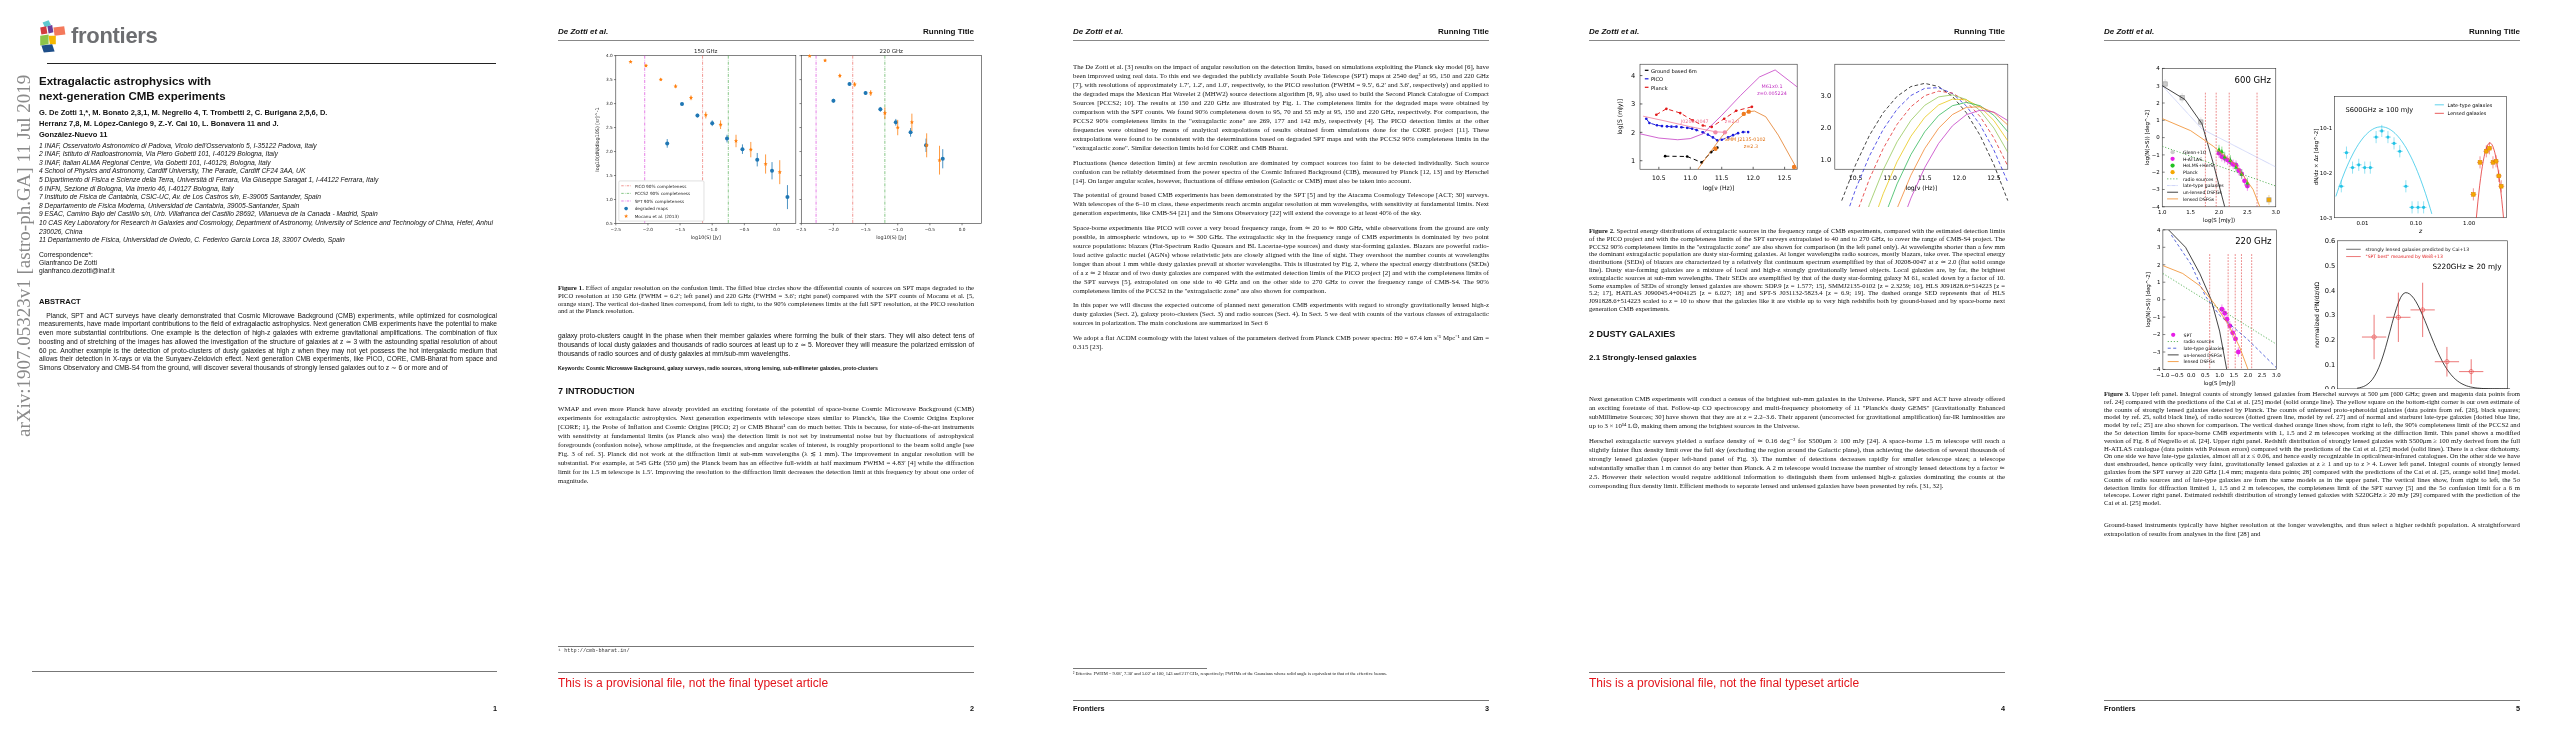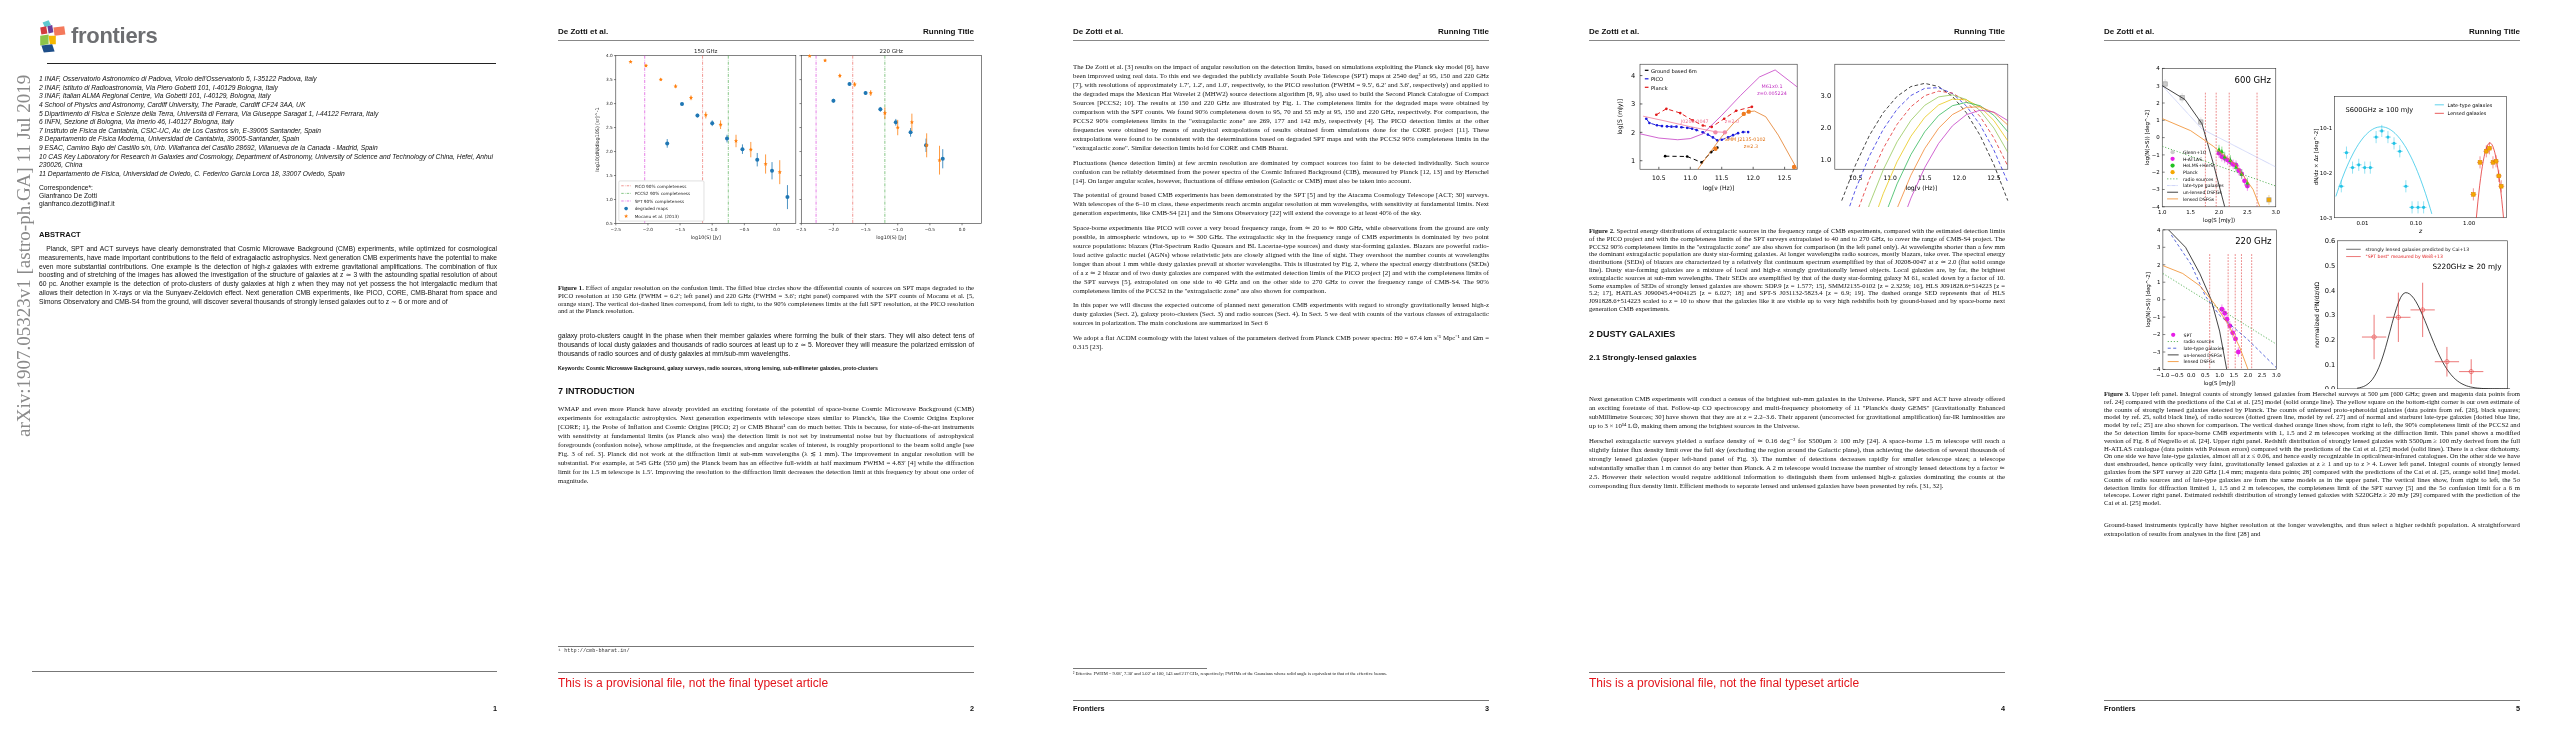--- a/index.html
+++ b/index.html
@@ -1,20 +1,20 @@
 <!DOCTYPE html>
 <html style="font-size:9.7px"><head>
 <meta charset="utf-8">
 <style>
   html,body{margin:0;padding:0;background:#fff;}
   body{width:2576px;height:729px;position:relative;overflow:hidden;font-family:"Liberation Serif",serif;color:#111;}
   .page{position:absolute;top:0;width:515px;height:729px;background:#fff;}
   .p1{left:0}.p2{left:515px}.p3{left:1030px}.p4{left:1546px}.p5{left:2061px}
   .hdr{position:absolute;top:27px;left:43px;right:56px;height:13.4px;border-bottom:1.2px solid #888;font-family:"Liberation Sans",sans-serif;font-weight:bold;font-size:8px;}
-  .hdr .l{position:absolute;left:0;top:0;}
+  .hdr .l{position:absolute;left:0;top:0;font-style:italic;}
   .hdr .r{position:absolute;right:0;top:0;}
   .body{position:absolute;left:43px;right:56px;font-size:6.8px;line-height:9px;text-align:justify;}
   .body p{margin:0 0 5.5px 0;}
   .sans{font-family:"Liberation Sans",sans-serif;}
   .cap{font-size:6.7px;line-height:7.8px;text-align:justify;}
   .cap b{font-weight:bold;}
   .h1{font-family:"Liberation Sans",sans-serif;font-weight:bold;font-size:9px;margin:8.5px 0 7.3px;}
   .h2{font-family:"Liberation Sans",sans-serif;font-weight:bold;font-size:8px;margin:6px 0 7.3px;}
   .footer-rule{position:absolute;left:43px;right:56px;border-top:0.9px solid #777;}
   .prov{position:absolute;left:43px;color:#e2141b;font-family:"Liberation Sans",sans-serif;font-size:12px;}
@@ -47,20 +47,29 @@
       <polygon points="24,14 42,12 44,26 26,28" fill="#f4795b"></polygon>
       <polygon points="2,28 16,26 16,42 2,44" fill="#8bc34a"></polygon>
       <polygon points="16,28 28,28 28,42 18,42" fill="#f5b800"></polygon>
       <polygon points="4,44 22,42 26,54 8,56" fill="#1d4e89"></polygon>
     </svg>
     <div style="position:absolute;left:32px;top:3.6px;font-family:'Liberation Sans',sans-serif;font-weight:bold;font-size:22px;color:#6d6e71;letter-spacing:-0.3px;">frontiers</div>
   </div>
   <div style="position:absolute;left:47px;right:19.4px;top:63px;border-top:0.9px solid #222;"></div>
 
   <div style="position:absolute;left:39px;right:18px;top:74px;">
+    <div class="title">
+      <div>Extragalactic astrophysics with</div>
+      <div>next-generation CMB experiments</div>
+    </div>
+    <div class="authors" style="margin-top:3.6px;">
+      <div>G. De Zotti 1,*, M. Bonato 2,3,1, M. Negrello 4, T. Trombetti 2, C. Burigana 2,5,6, D.</div>
+      <div>Herranz 7,8, M. López-Caniego 9, Z.-Y. Cai 10, L. Bonavera 11 and J.</div>
+      <div>González-Nuevo 11</div>
+    </div>
     <div class="affil" id="affil-list" style="margin-top:1.2px;">
         <div>1 INAF, Osservatorio Astronomico di Padova, Vicolo dell'Osservatorio 5, I-35122 Padova, Italy</div>
         <div>2 INAF, Istituto di Radioastronomia, Via Piero Gobetti 101, I-40129 Bologna, Italy</div>
         <div>3 INAF, Italian ALMA Regional Centre, Via Gobetti 101, I-40129, Bologna, Italy</div>
         <div>4 School of Physics and Astronomy, Cardiff University, The Parade, Cardiff CF24 3AA, UK</div>
         <div>5 Dipartimento di Fisica e Scienze della Terra, Università di Ferrara, Via Giuseppe Saragat 1, I-44122 Ferrara, Italy</div>
         <div>6 INFN, Sezione di Bologna, Via Irnerio 46, I-40127 Bologna, Italy</div>
         <div>7 Instituto de Física de Cantabria, CSIC-UC, Av. de Los Castros s/n, E-39005 Santander, Spain</div>
         <div>8 Departamento de Física Moderna, Universidad de Cantabria, 39005-Santander, Spain</div>
         <div>9 ESAC, Camino Bajo del Castillo s/n, Urb. Villafranca del Castillo 28692, Villanueva de la Canada - Madrid, Spain</div>

